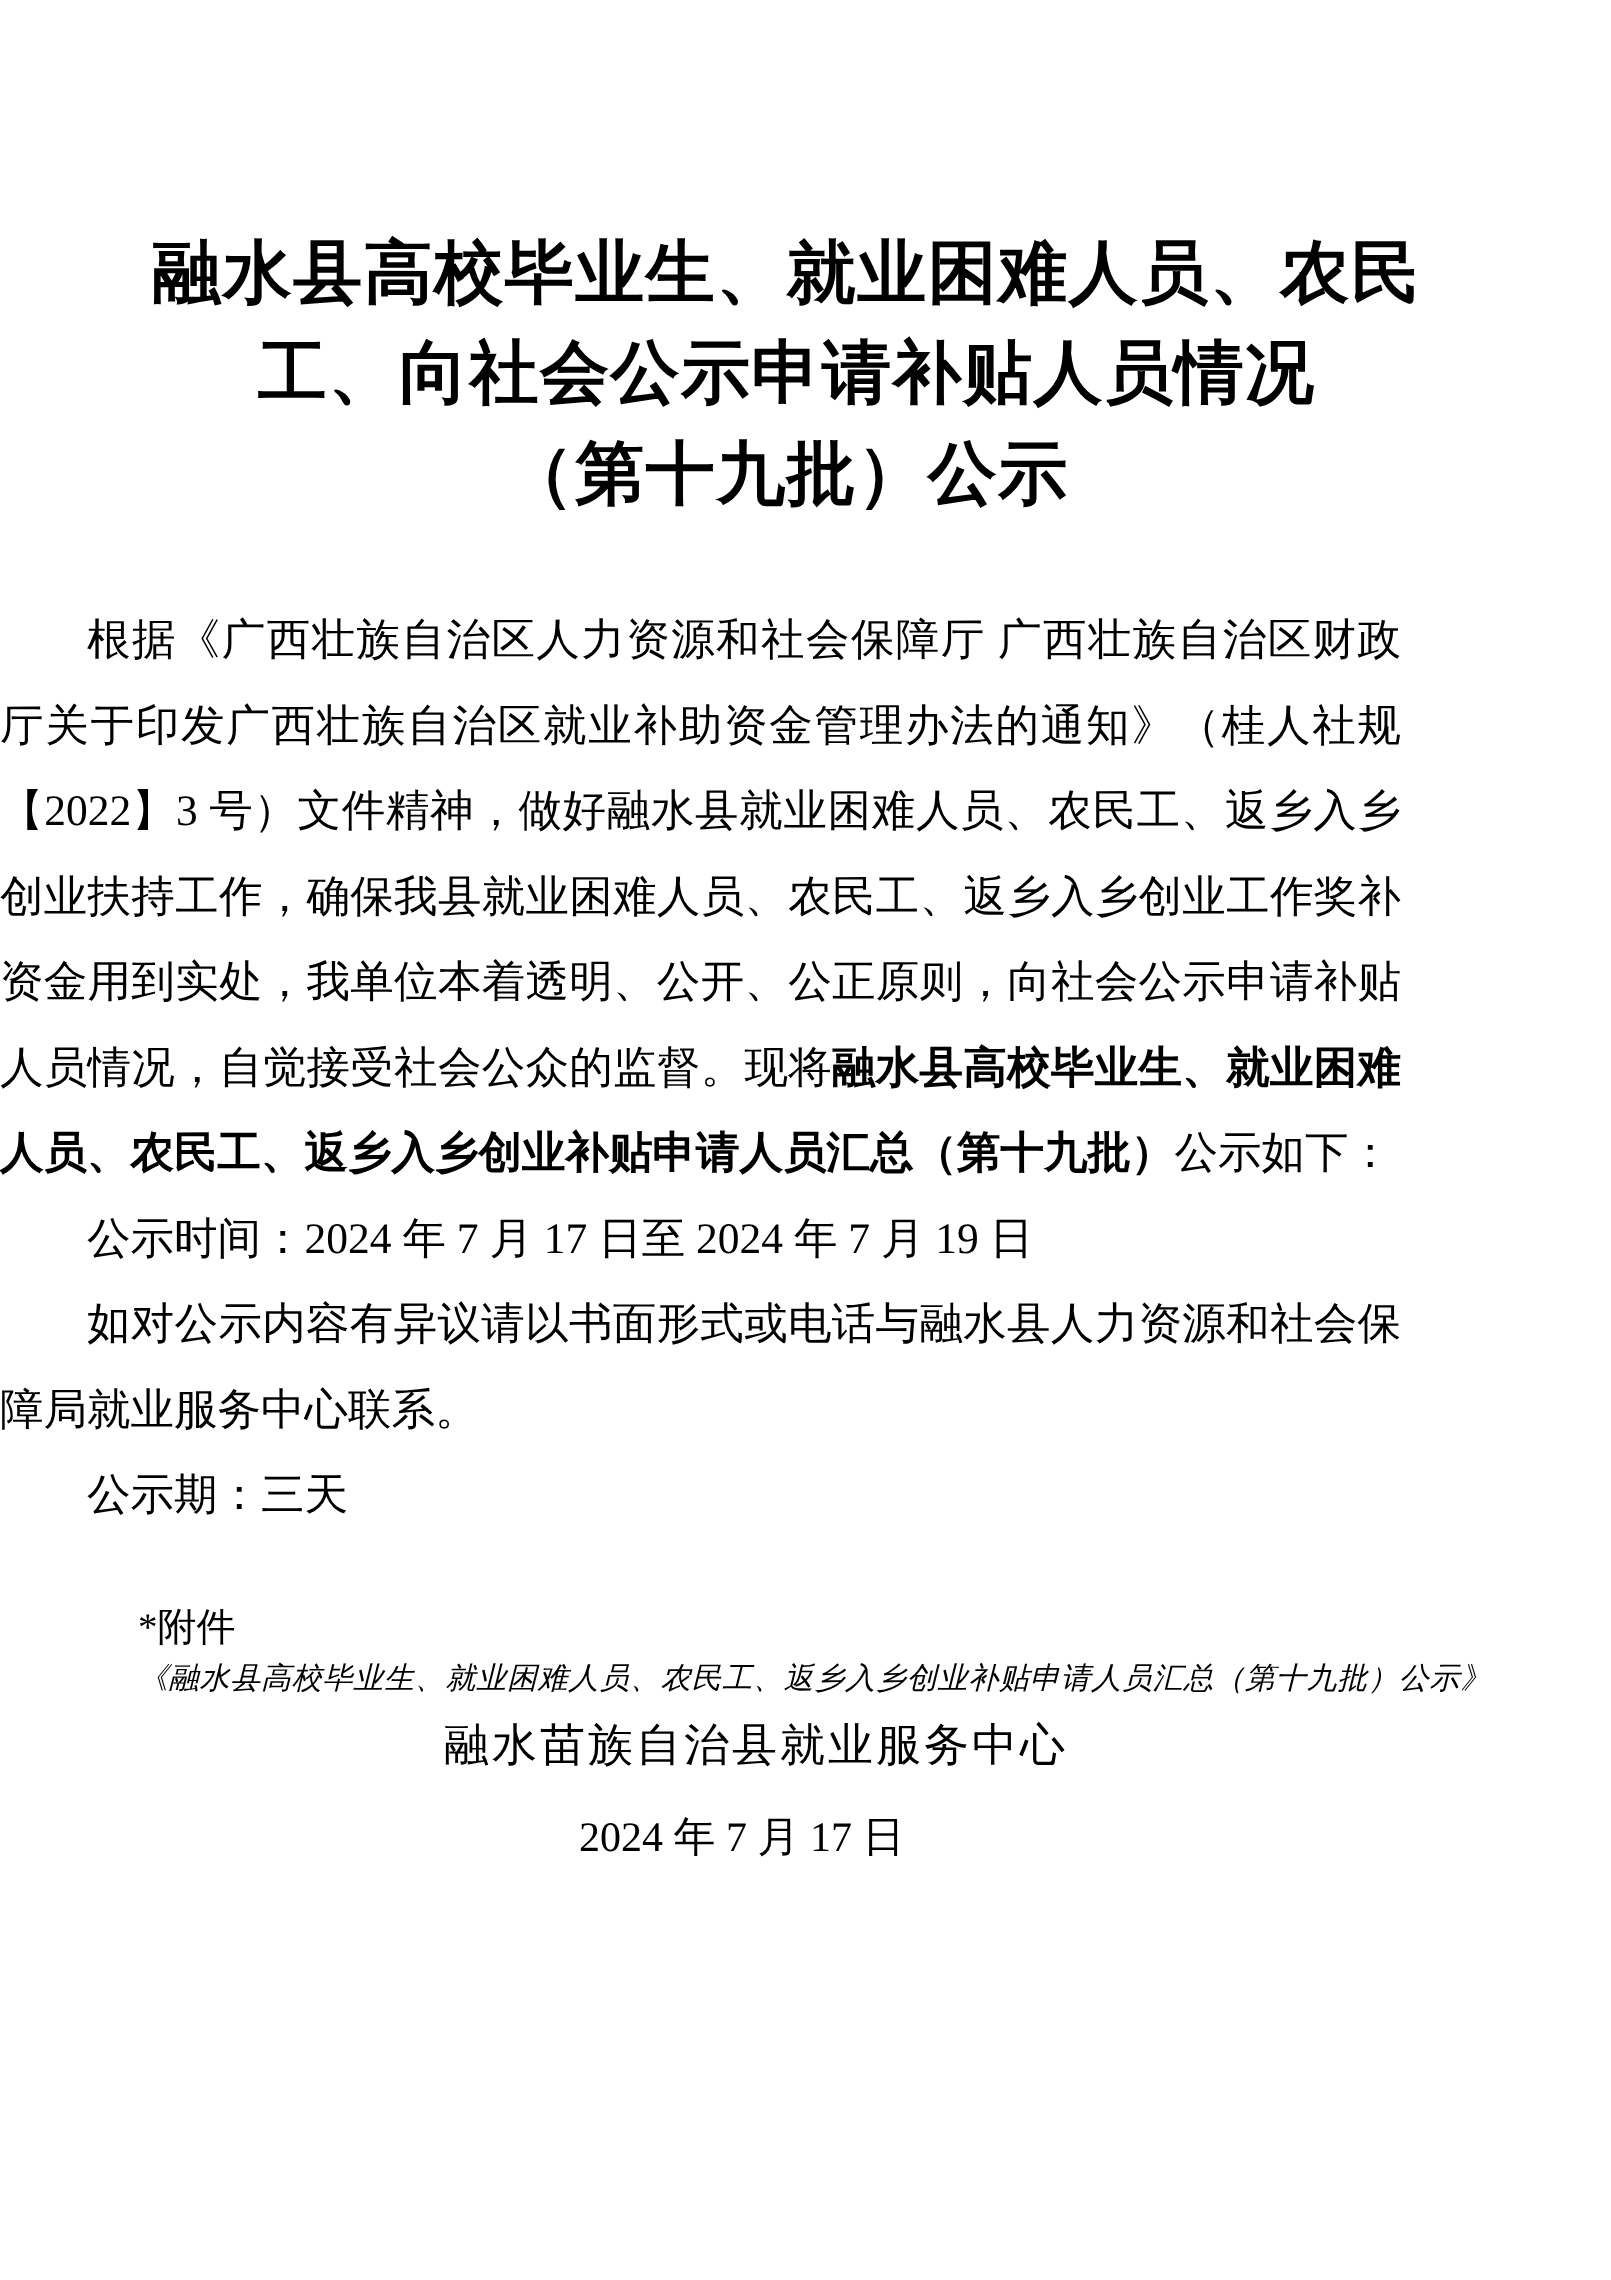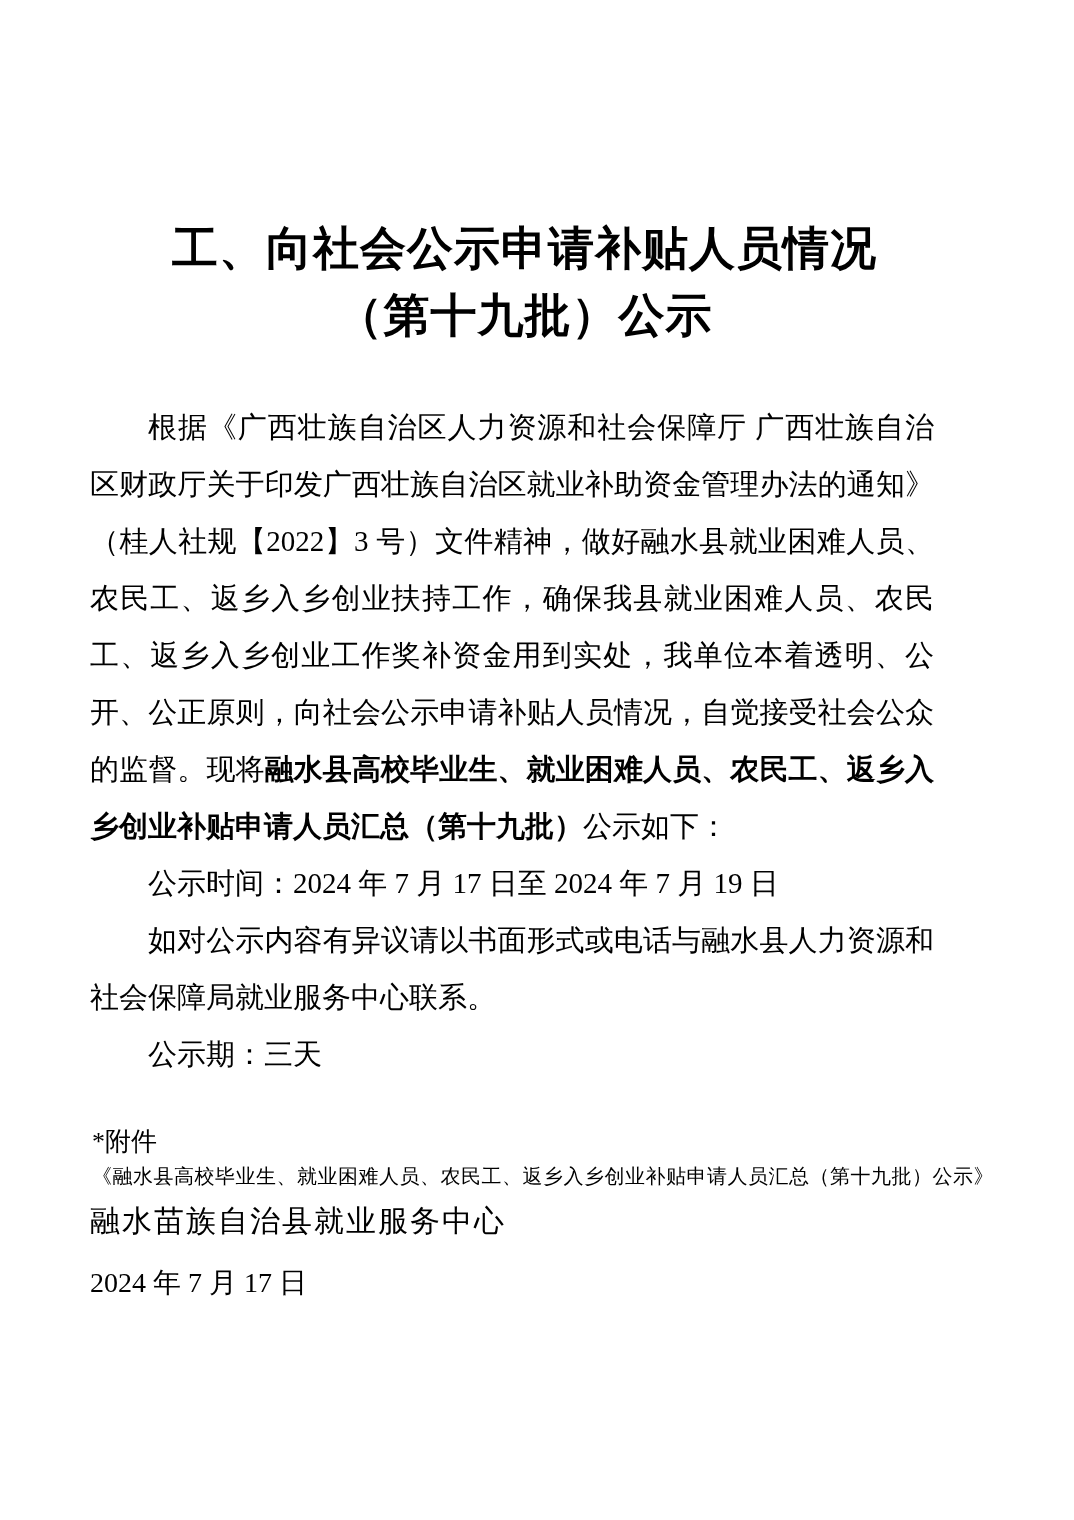--- a/index.html
+++ b/index.html
@@ -23,21 +23,20 @@
     padding-left: 95px;
     padding-right: 120px;
     text-align: center;
     font-size: 46px;
     font-weight: 700;
     line-height: 67px;
     letter-spacing: 1px;
   }
   .doc-body {
     margin-top: 50px;
-    padding-left: 90px;
     padding-right: 140px;
     font-size: 29px;
     line-height: 57px;
     text-align: justify;
     text-justify: inter-character;
   }
   .doc-body p {
     margin: 0;
     text-indent: 58px;
   }
@@ -49,47 +48,48 @@
     padding-left: 92px;
   }
   .attachment-marker {
     font-size: 26px;
     line-height: 34px;
   }
   .attachment-title {
     font-size: 20px;
     line-height: 34px;
     letter-spacing: 0.5px;
+    font-style: italic;
   }
   .signature {
     margin-top: 6px;
     padding-left: 90px;
     padding-right: 140px;
-    text-align: left;
+    text-align: center;
   }
   .sig-org {
     font-size: 30px;
     line-height: 44px;
     margin-right: 16px;
     letter-spacing: 2px;
   }
   .sig-date {
     font-size: 28px;
     line-height: 40px;
     margin-top: 20px;
     margin-right: 35px;
   }
 </style>
 </head>
 <body>
 
 <div class="page">
 
   <h1 class="doc-title">
-    <br>
+    <span>融水县高校毕业生、就业困难人员、农民</span><br>
     <span>工、向社会公示申请补贴人员情况</span><br>
     <span>（第十九批）公示</span>
   </h1>
 
   <div class="doc-body">
     <p><span class="seg">根据《广西壮族自治区人力资源和社会保障厅 广西壮族自治区财政厅关于印发广西壮族自治区就业补助资金管理办法的通知》（桂人社规【2022】3 号）文件精神，做好融水县就业困难人员、农民工、返乡入乡创业扶持工作，确保我县就业困难人员、农民工、返乡入乡创业工作奖补资金用到实处，我单位本着透明、公开、公正原则，向社会公示申请补贴人员情况，自觉接受社会公众的监督。现将</span><span class="seg bold">融水县高校毕业生、就业困难人员、农民工、返乡入乡创业补贴申请人员汇总（第十九批）</span><span class="seg">公示如下：</span></p>
     <p>公示时间：2024 年 7 月 17 日至 2024 年 7 月 19 日</p>
     <p>如对公示内容有异议请以书面形式或电话与融水县人力资源和社会保障局就业服务中心联系。</p>
     <p>公示期：三天</p>
   </div>

